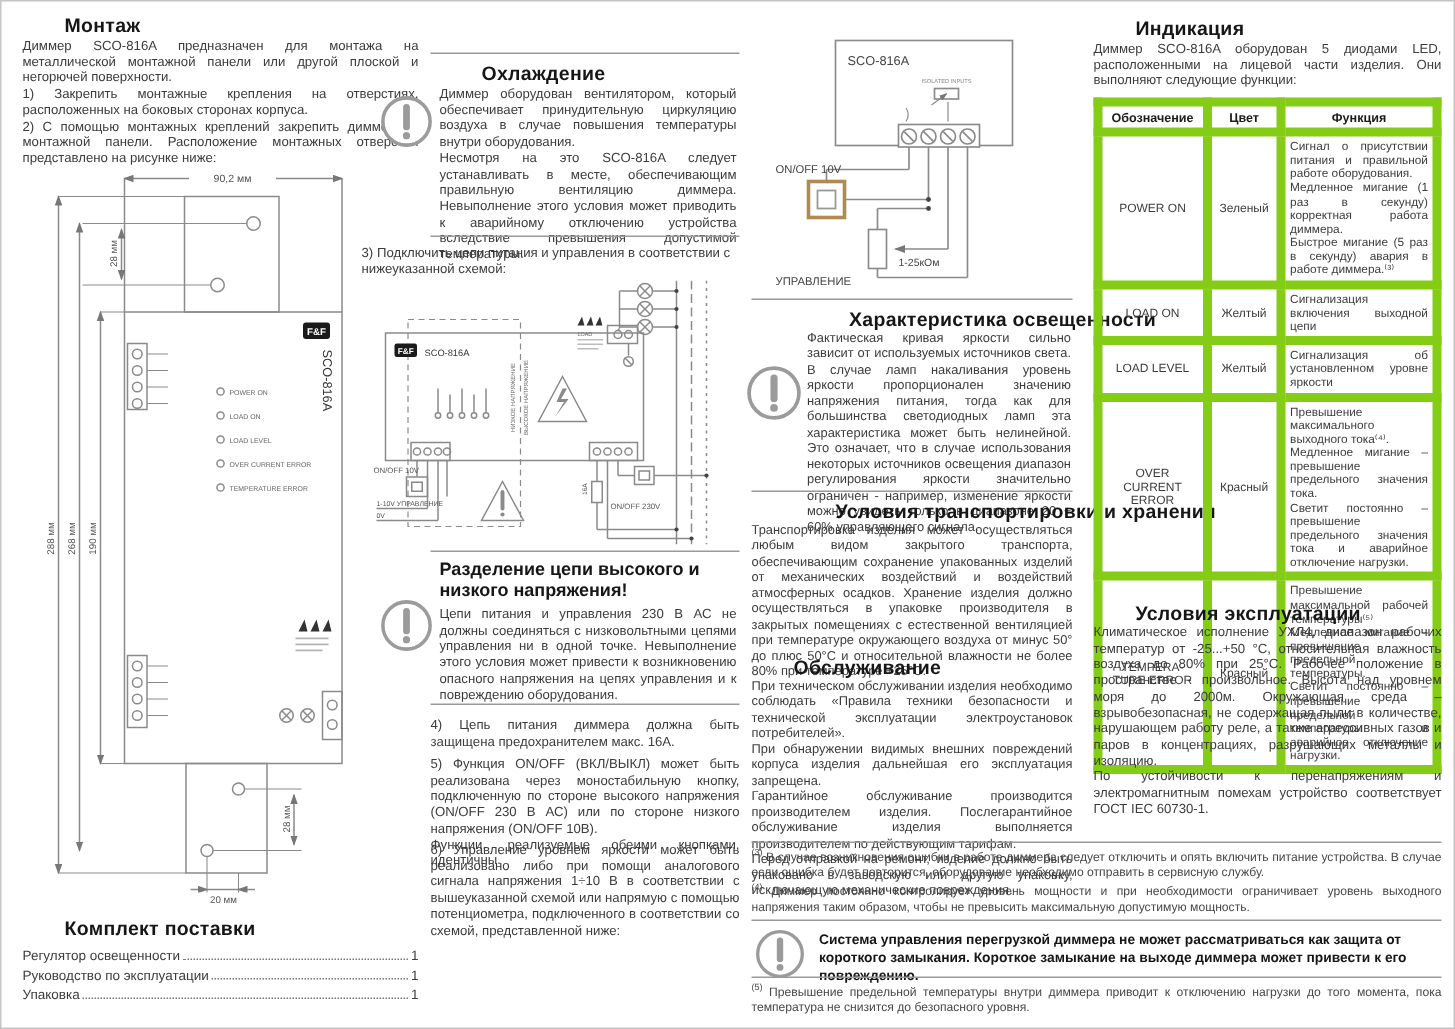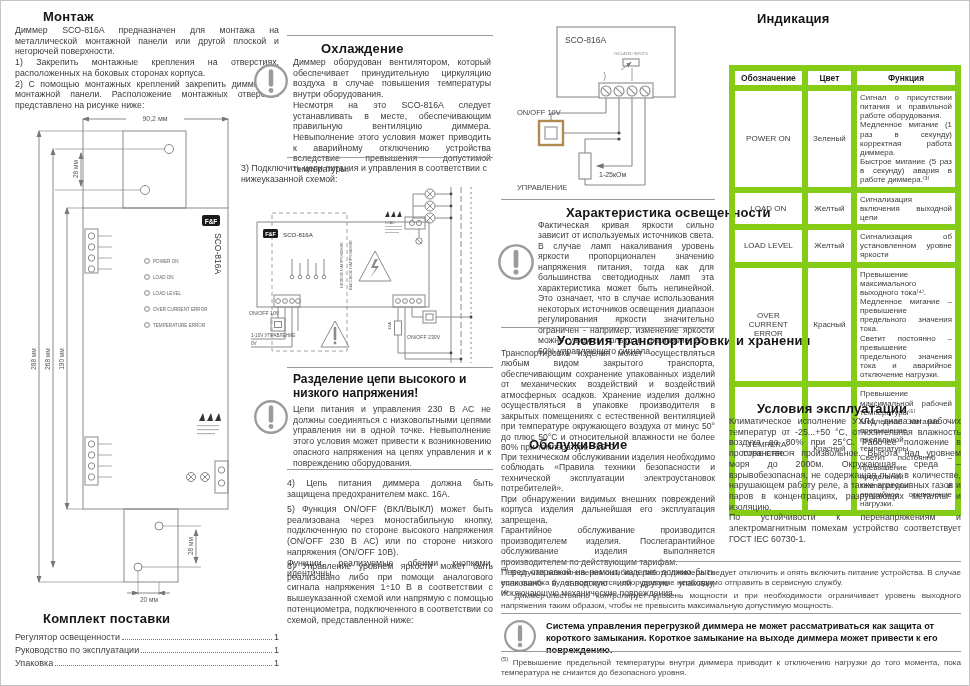--- a/index.html
+++ b/index.html
@@ -370,20 +370,21 @@
   <svg class="abs wicon" style="left:502px;top:618px;" width="34" height="34" viewBox="0 0 40 40">
     <circle cx="20" cy="20" r="17.5" fill="#fff" stroke="#9b9b9b" stroke-width="2.6"></circle>
     <path d="M20 9.5 L20 24" stroke="#9b9b9b" stroke-width="5" stroke-linecap="round" fill="none"></path>
     <circle cx="20" cy="30.5" r="2.7" fill="#9b9b9b"></circle>
   </svg>
   <div class="abs warnbold" style="left:545px;top:620px;width:412px;">Система управления перегрузкой диммера не может рассматриваться как защита от короткого замыкания. Короткое замыкание на выходе диммера может привести к его повреждению.</div>
   <div class="abs hr" style="left:500px;top:650px;width:460px;"></div>
   <div class="abs fnote" style="left:500px;top:655px;width:460px;"><sup>(5)</sup> <span>Превышение предельной температуры внутри диммера приводит к отключению нагрузки до того момента, пока температура не снизится до безопасного уровня.</span></div>
 
   <div class="abs h1" style="left:728px;top:10px;">Индикация</div>
+  <div class="abs body" style="left:728px;top:26px;width:232px;">Диммер SCO-816A оборудован 5 диодами LED, расположенными на лицевой части изделия. Они выполняют следующие функции:</div>
 
   <table class="ind abs" style="left:728px;top:64px;">
     <tbody>
         <tr>
       <th>Обозначение</th>
       <th>Цвет</th>
       <th>Функция</th>
     </tr>
     <tr>
       <td class="cname">POWER ON</td>

